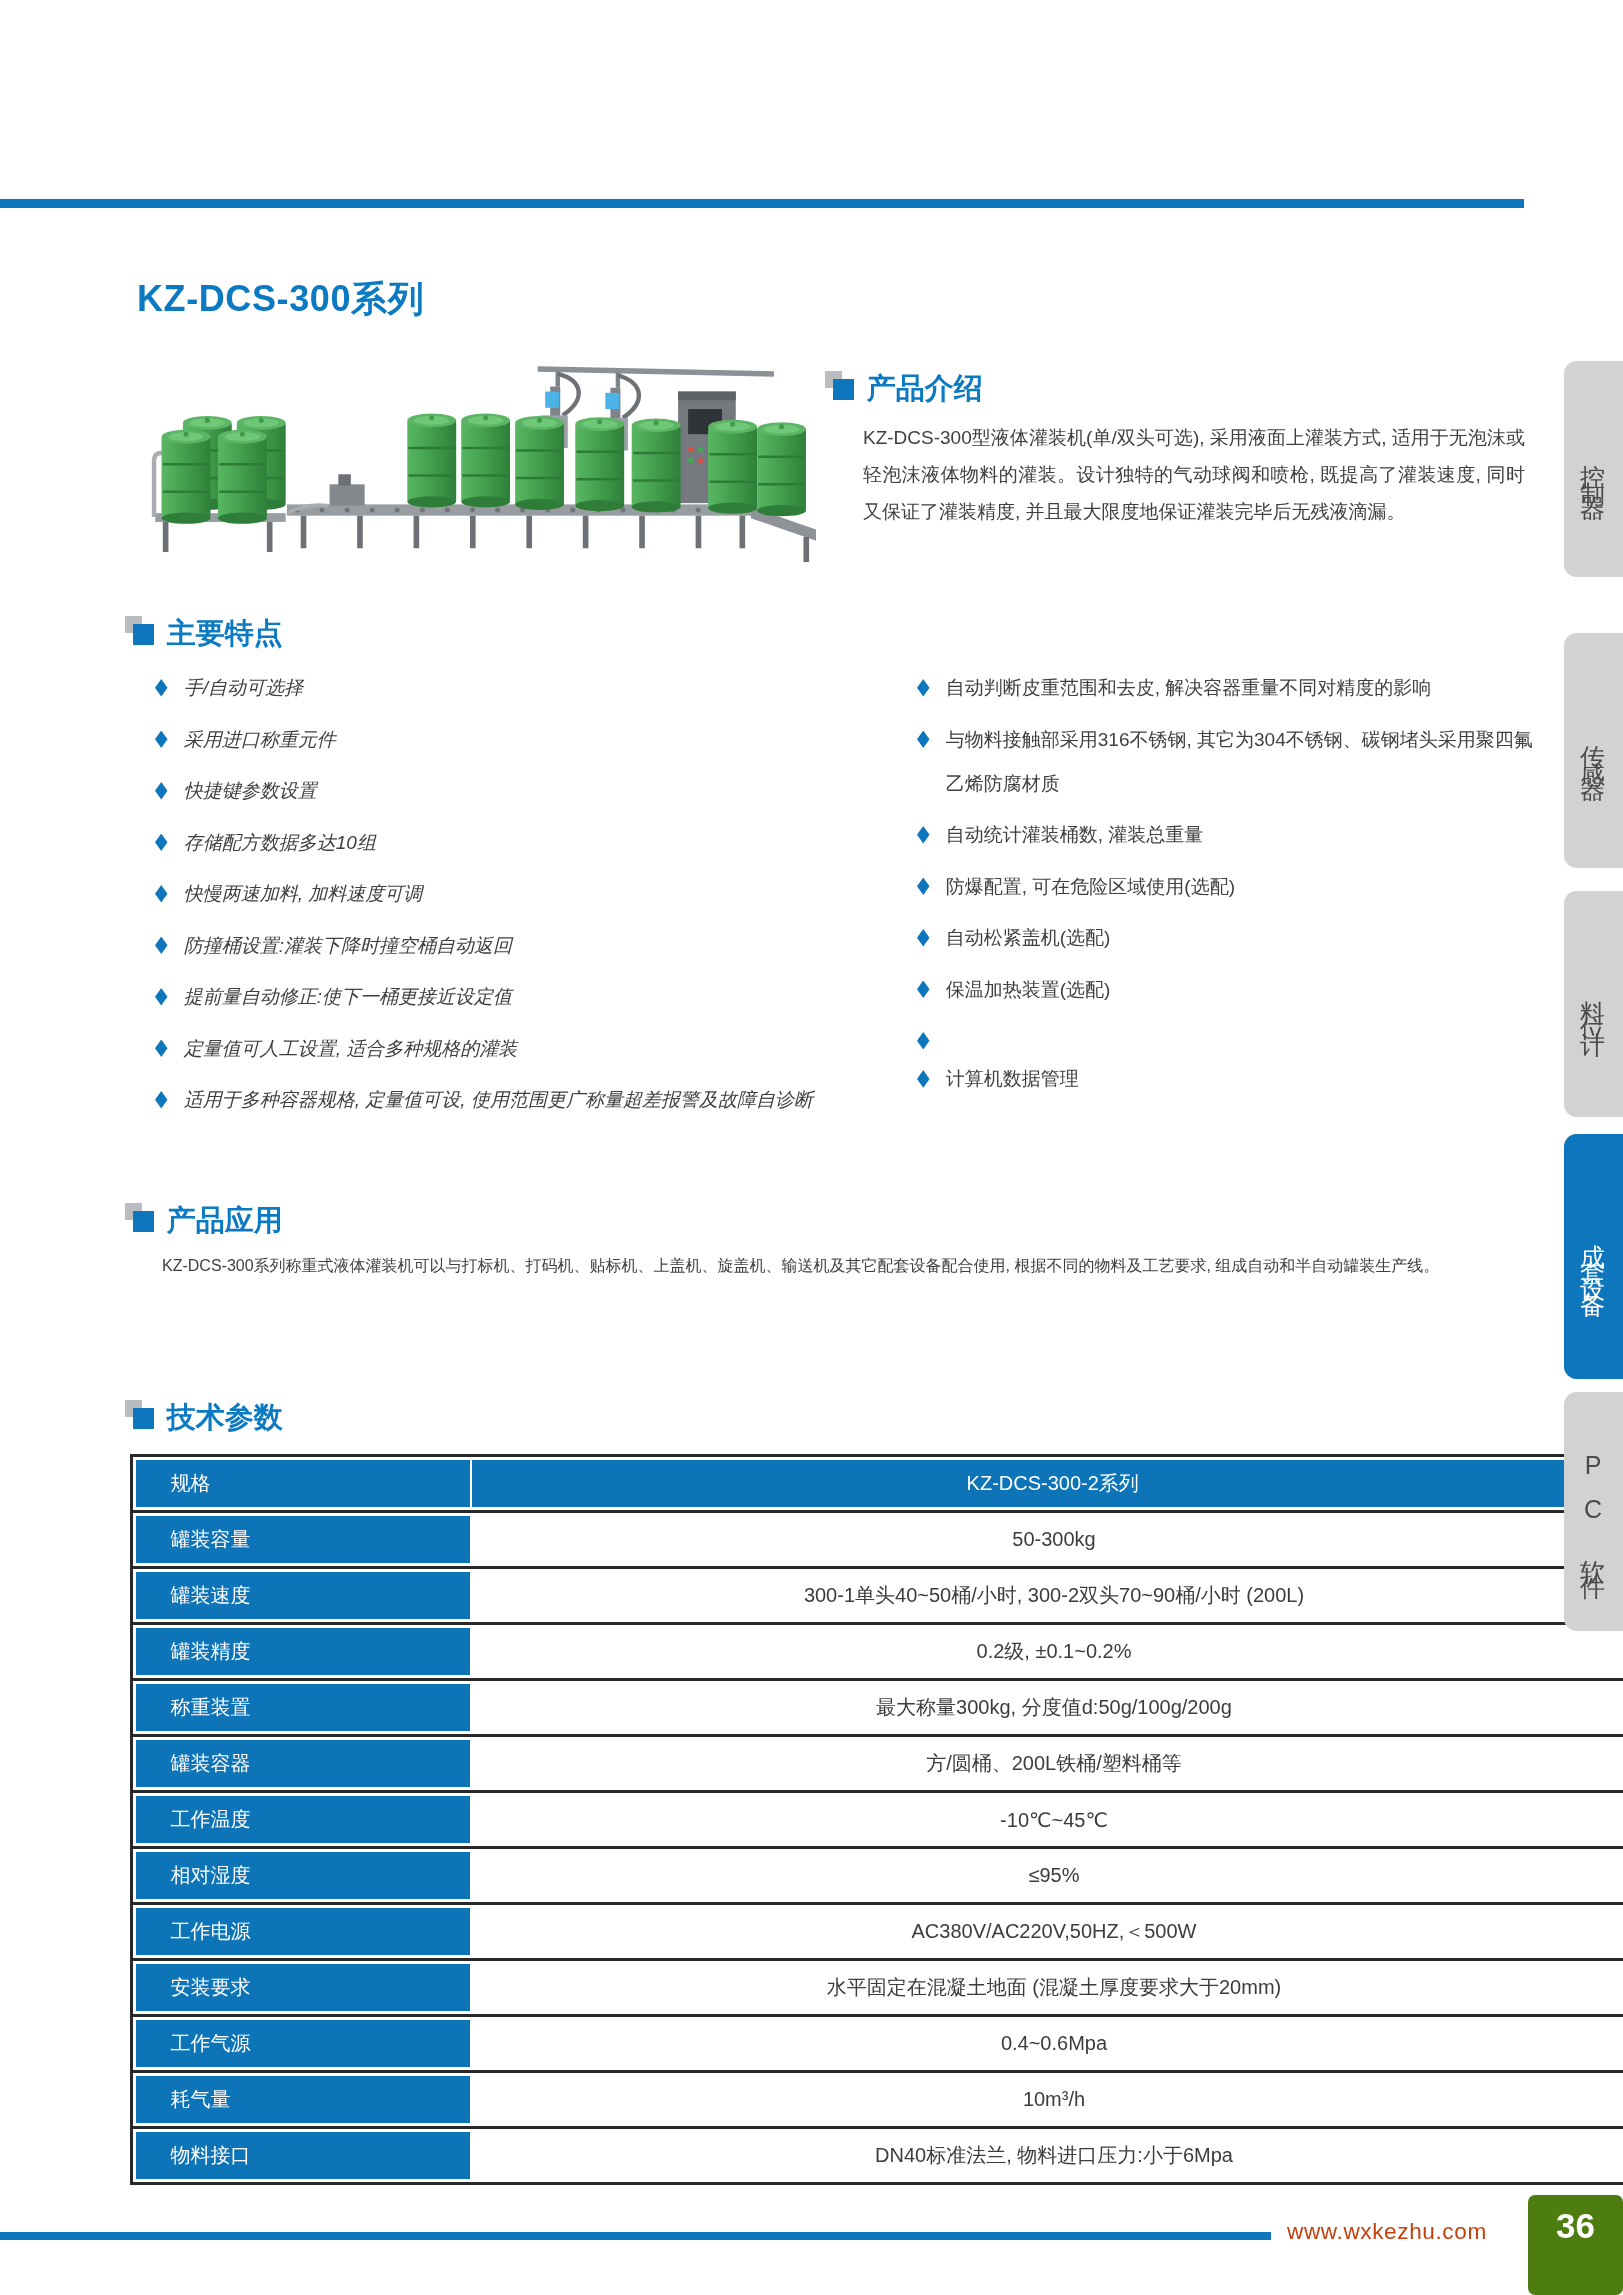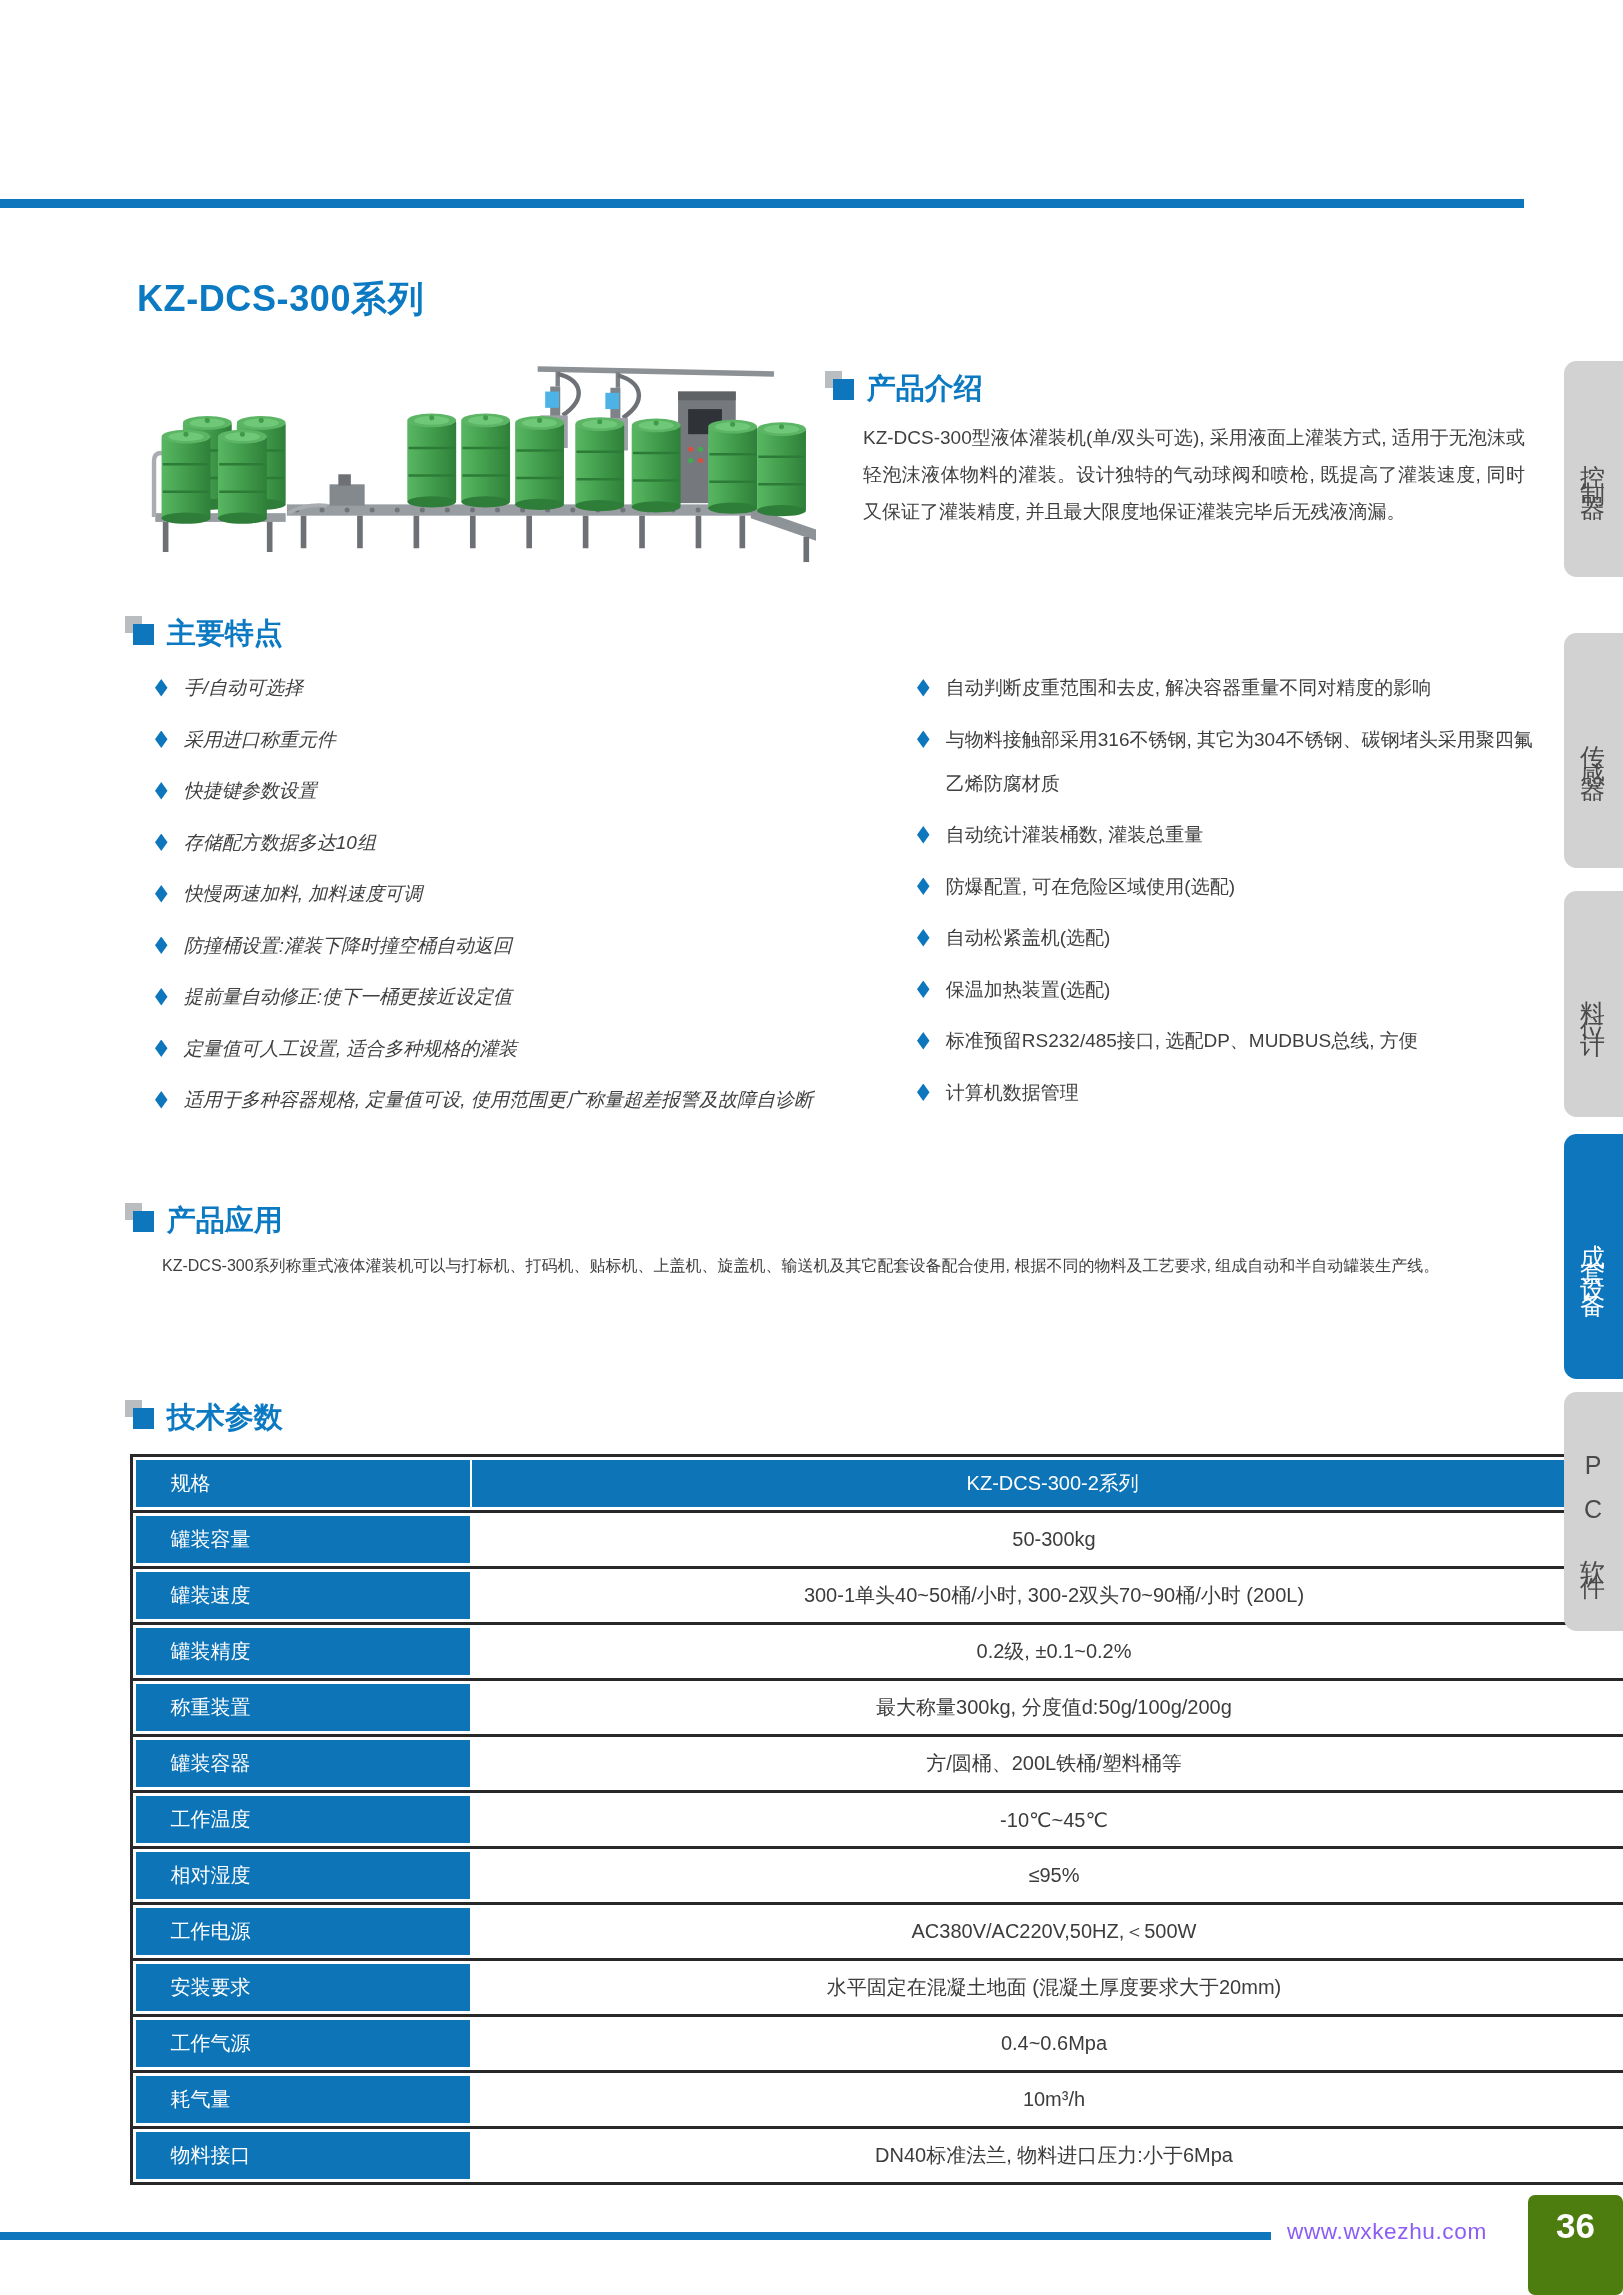--- a/index.html
+++ b/index.html
@@ -38,21 +38,21 @@
   .spec-value{flex:1;display:flex;align-items:center;justify-content:center;font-size:20px;color:#3c3c3c;}
   .spec-row.header .spec-value{background:#0D74B8;color:#ffffff;margin:3.1px 2.5px 3.1px 0;}
   
   .side-tab{position:absolute;left:1564px;width:59px;background:#d2d2d2;border-radius:12.5px 0 0 12.5px;
             display:flex;align-items:center;justify-content:center;}
   .side-tab span{writing-mode:vertical-rl;text-orientation:upright;font-size:25px;letter-spacing:16.3px;color:#4a4a4a;}
   .side-tab.active{background:#0D76BC;}
   .side-tab.active span{color:#ffffff;}
   
   .footer-bar{position:absolute;left:0;top:2232px;width:1271px;height:7.5px;background:#0D76BC;}
-  .footer-site{position:absolute;left:1287px;top:2219px;width:226px;font-size:22.6px;color:#8b5cf6;letter-spacing:0.6px;}
+  .footer-site{position:absolute;left:1287px;top:2219px;width:226px;font-size:22.6px;color:#c2410c;letter-spacing:0.6px;}
   .page-box{position:absolute;left:1528px;top:2195px;width:95px;height:100px;background:#4d7c0f;
             display:flex;justify-content:center;border-radius:7px;}
   .page-box span{color:#ffffff;font-size:35px;font-weight:700;margin-top:11.3px;}
   
   .product-art{position:absolute;left:144px;top:355px;width:677px;height:211px;}
 </style>
 </head>
 <body>
 
 <div class="page">
@@ -240,21 +240,20 @@
     <div class="feat-item">
         <span class="diamond"></span>
         <span class="feat-text">自动松紧盖机(选配)</span>
       </div>
     <div class="feat-item">
         <span class="diamond"></span>
         <span class="feat-text">保温加热装置(选配)</span>
       </div>
     <div class="feat-item">
         <span class="diamond"></span>
-        <span class="feat-text">标准预留RS232/485接口, 选配DP、MUDBUS总线, 方便</span>
       </div>
     <div class="feat-item">
         <span class="diamond"></span>
         <span class="feat-text">计算机数据管理</span>
       </div>
   </div>
 
   <div class="sec-head" style="left:125px;top:1203px;">
     <span class="marker">
         <span class="sq-gray"></span>

